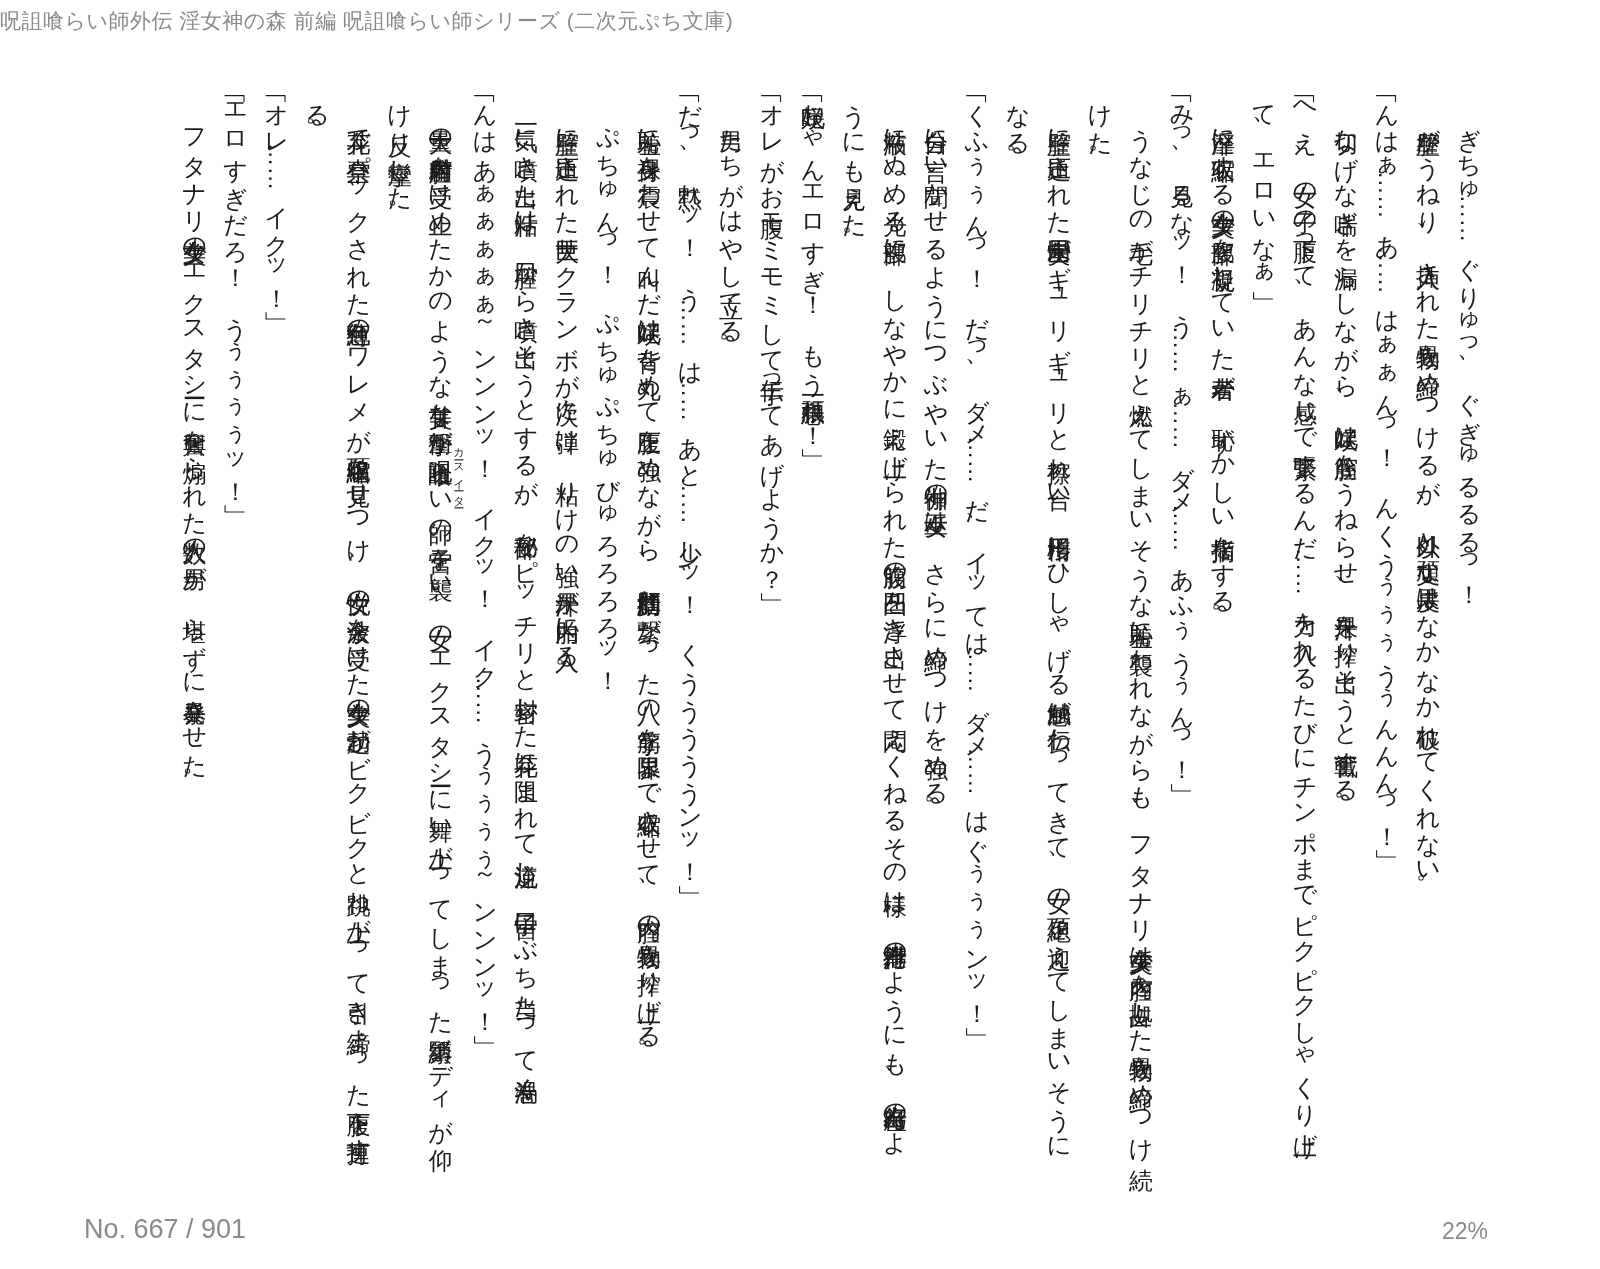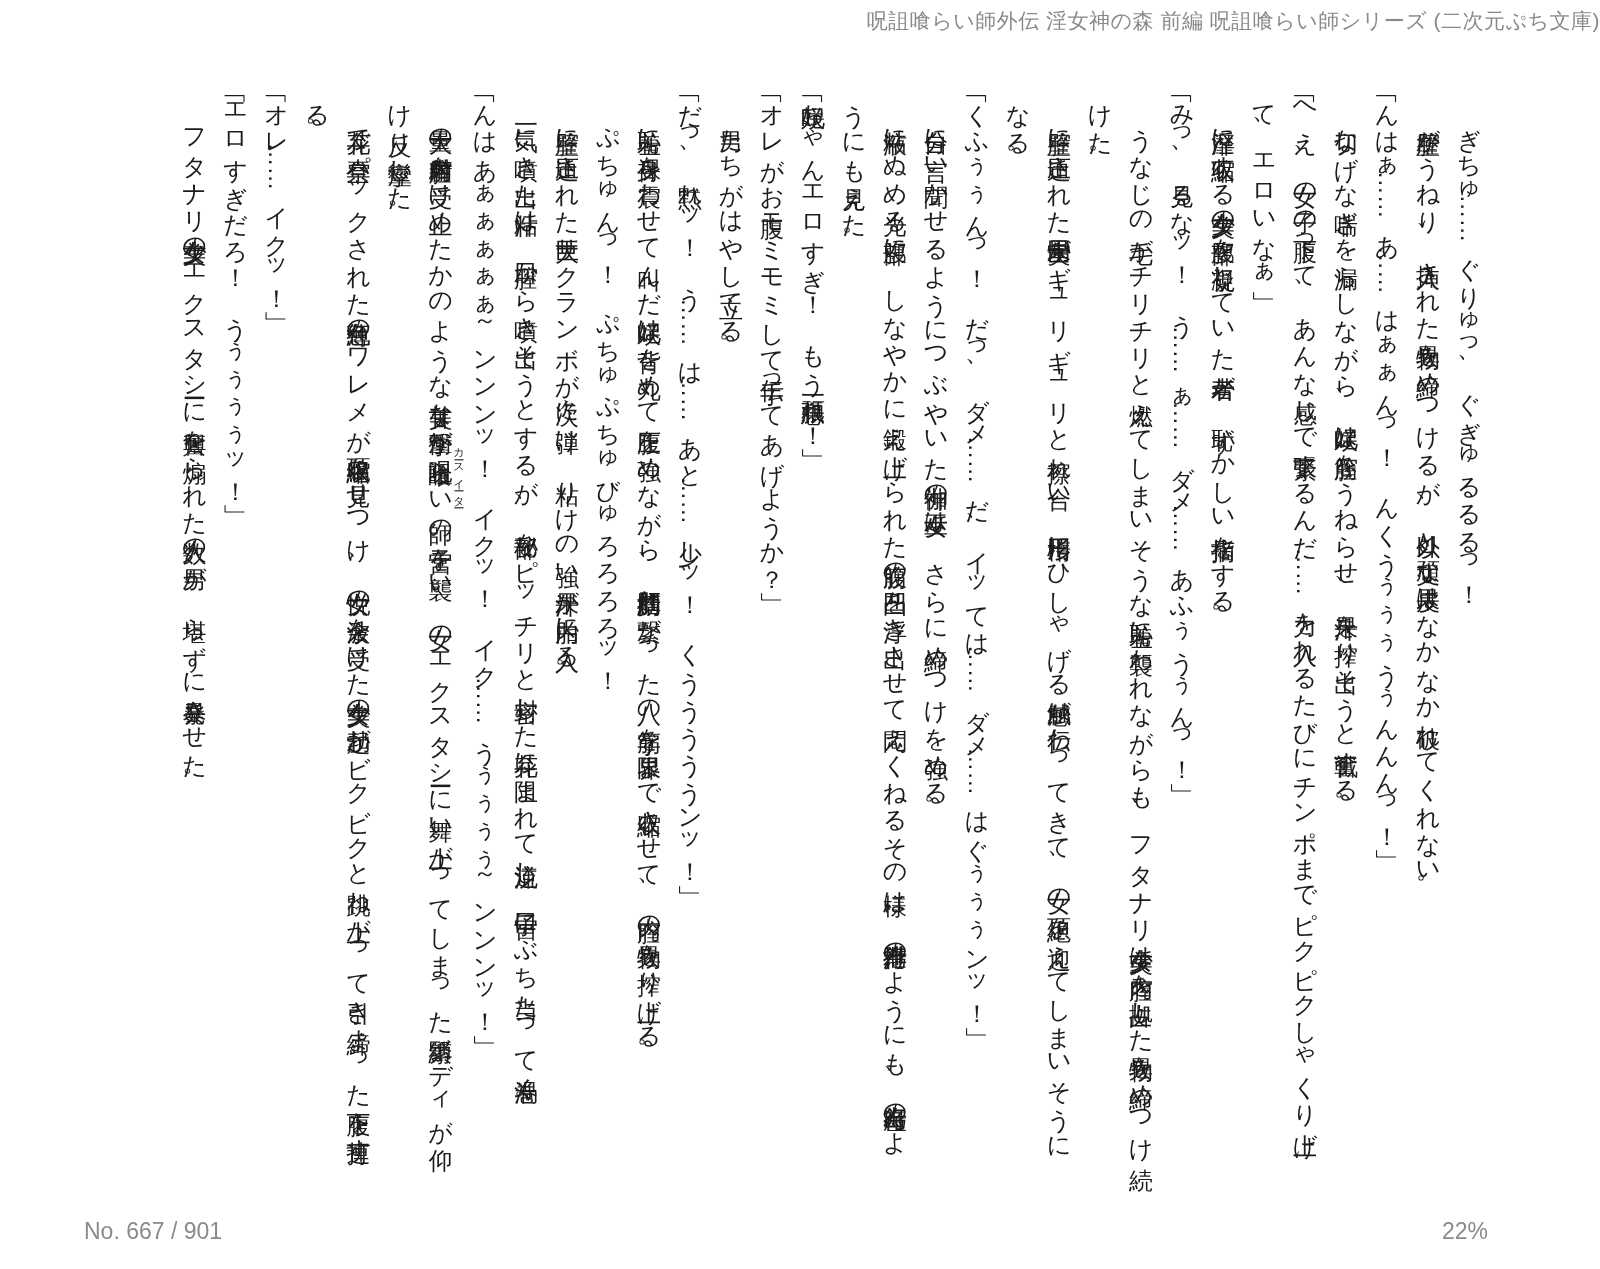--- a/index.html
+++ b/index.html
@@ -14,22 +14,22 @@
   .reader-page {
     position: relative;
     width: 1600px;
     height: 1269px;
     background: #ffffff;
   }
   .reader-header {
     position: absolute;
     top: 7px;
     left: 0;
-    right: 0;
-    text-align: right;
+    right: 12px;
+    text-align: left;
     font-size: 21px;
     color: #8a8a8e;
     letter-spacing: 0.5px;
     white-space: nowrap;
   }
   .page-text {
     position: absolute;
     top: 88px;
     right: 110px;
     height: 1070px;
@@ -50,21 +50,21 @@
   }
   .page-text ruby rt {
     font-size: 11px;
     letter-spacing: 2px;
     color: #1c1c1e;
   }
   .footer-left {
     position: absolute;
     left: 84px;
     bottom: 24px;
-    font-size: 23px;
+    font-size: 27px;
     color: #8a8a8e;
   }
   .footer-right {
     position: absolute;
     right: 112px;
     bottom: 24px;
     font-size: 23px;
     color: #8a8a8e;
   }
 </style>

